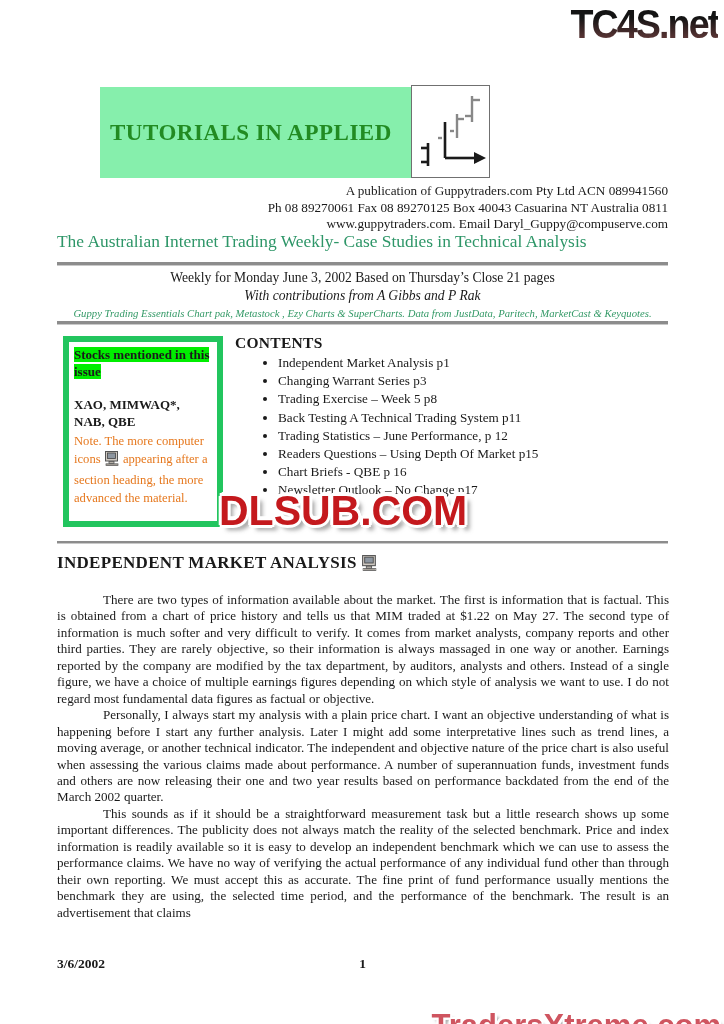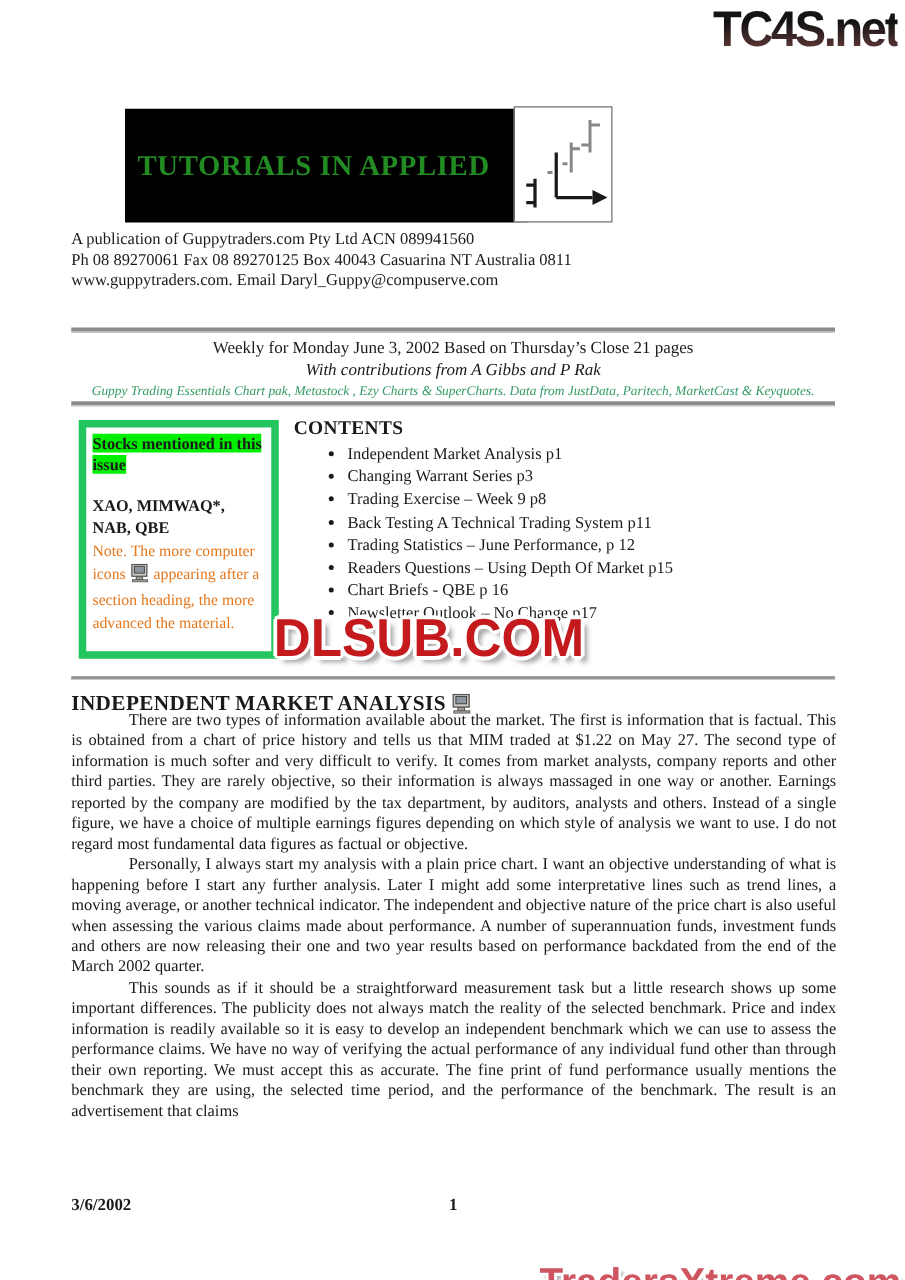--- a/index.html
+++ b/index.html
@@ -21,25 +21,25 @@
     transform:scaleY(1.04);}
   .wm-bot{position:absolute;right:3px;top:978px;
     font-family:"Liberation Sans", sans-serif;font-weight:bold;font-size:31px;letter-spacing:0px;
     color:#cf5560;
     text-shadow:-2px 0 0 #fff,2px 0 0 #fff,0 -2px 0 #fff,0 2px 0 #fff,
                 -2px -2px 0 #fff,2px -2px 0 #fff,-2px 2px 0 #fff,2px 2px 0 #fff,
                 4px 4px 3px rgba(90,90,90,.5);margin-top:30px;}
 
   
   .title-block{position:absolute;left:100px;top:87px;width:312px;height:91px;
-    background:#000000;display:flex;flex-direction:column;justify-content:center;padding-left:10px;}
+    background:#86efac;display:flex;flex-direction:column;justify-content:center;padding-left:10px;}
   .title-line{font-size:23px;font-weight:bold;color:#228b22;letter-spacing:.5px;line-height:37px;white-space:nowrap;}
   .logo-box{position:absolute;left:411px;top:85px;width:79px;height:93px;background:#fff;
     border:1px solid #707070;box-sizing:border-box;}
-  .pub-lines{position:absolute;left:57px;top:183px;width:611px;text-align:left;font-size:13.2px;line-height:16.5px;}
+  .pub-lines{position:absolute;left:57px;top:183px;width:611px;text-align:right;font-size:13.2px;line-height:16.5px;}
   .subtitle{position:absolute;left:57px;top:231px;width:640px;font-size:17.4px;color:#2e9668;white-space:nowrap;}
 
   .rule{position:absolute;left:57px;width:611px;height:3px;background:#8c8c8c;border-bottom:1px solid #c9c9c9;}
   .rule1{top:262px;} .rule2{top:321px;} .rule3{top:541px;height:2px;}
 
   .issue-line{position:absolute;left:57px;top:270px;width:611px;text-align:center;font-size:13.6px;}
   .contrib-line{position:absolute;left:57px;top:288px;width:611px;text-align:center;font-size:13.6px;font-style:italic;}
   .tools-line{position:absolute;left:57px;top:307px;width:611px;text-align:center;font-size:10.7px;
     font-style:italic;color:#339966;white-space:nowrap;}
 
@@ -50,21 +50,21 @@
   .stocks-list{font-weight:bold;margin-top:16px;line-height:17px;}
   .stocks-note{color:#e6781e;margin-top:2px;line-height:18px;font-size:12.6px;}
 
   
   .contents-heading{position:absolute;left:235px;top:334px;font-size:15.5px;font-weight:bold;letter-spacing:.3px;}
   .contents-list{position:absolute;left:259px;top:356px;margin:0;padding:0 0 0 19px;font-size:13.2px;}
   .contents-list li{margin:0 0 4.6px 0;line-height:13.6px;}
 
   
   .article-heading{position:absolute;left:57px;top:553px;font-size:17px;font-weight:bold;letter-spacing:.3px;}
-  .article-body{position:absolute;left:57px;top:568px;width:612px;font-size:13.1px;line-height:16.45px;}
+  .article-body{position:absolute;left:57px;top:592px;width:612px;font-size:13.1px;line-height:16.45px;}
   .article-body p{margin:0;text-align:justify;text-indent:46px;}
 
   
   .footer-date{position:absolute;left:57px;top:956px;font-size:13.5px;font-weight:bold;}
   .footer-page{position:absolute;left:57px;top:956px;width:611px;text-align:center;font-size:13.5px;font-weight:bold;}
 
   .pc-icon{display:inline-block;vertical-align:-3px;}
 </style>
 </head>
 <body>
@@ -99,20 +99,21 @@
       <polygon points="62,66 74,72 62,78" fill="#1a1a1a"></polygon>
     </svg>
   </div>
 
   <div class="pub-lines">
     <div>A publication of Guppytraders.com Pty Ltd ACN 089941560</div>
     <div>Ph 08 89270061  Fax 08 89270125  Box 40043 Casuarina NT Australia  0811</div>
     <div>www.guppytraders.com.   Email  Daryl_Guppy@compuserve.com</div>
   </div>
 
+  <div class="subtitle">The Australian Internet Trading Weekly- Case Studies in Technical Analysis</div>
 
   <div class="rule rule1"></div>
 
   <div class="issue-line">Weekly for Monday June 3, 2002 Based on Thursday’s Close 21 pages</div>
   <div class="contrib-line">With contributions from A Gibbs and P Rak</div>
   <div class="tools-line">Guppy Trading Essentials Chart pak, Metastock , Ezy Charts &amp; SuperCharts. Data from JustData, Paritech, MarketCast &amp; Keyquotes.</div>
 
   <div class="rule rule2"></div>
 
   <div class="stocks-box">
@@ -123,21 +124,21 @@
             <rect x="3.5" y="2" width="8" height="5.5" fill="#8d96a0" stroke="#444" stroke-width="0.8"></rect>
             <rect x="5" y="10.5" width="5" height="2" fill="#b8b2aa" stroke="#555" stroke-width="0.8"></rect>
             <rect x="2" y="12.8" width="12" height="1.8" fill="#a9a39b" stroke="#555" stroke-width="0.7"></rect>
           </svg></span><span> appearing after a section heading, the more advanced the material.</span></div>
   </div>
 
   <div class="contents-heading">CONTENTS</div>
   <ul class="contents-list">
     <li>Independent Market Analysis p1</li>
     <li>Changing Warrant Series p3</li>
-    <li>Trading Exercise – Week 9 p8</li>
+    <li>Trading Exercise – Week 5 p8</li>
     <li>Back Testing A Technical Trading System p11</li>
     <li>Trading Statistics – June Performance, p 12</li>
     <li>Readers Questions – Using Depth Of Market p15</li>
     <li>Chart Briefs - QBE p 16</li>
     <li>Newsletter Outlook – No Change  p17</li>
   </ul>
 
   <div class="wm-mid">DLSUB.COM</div>
 
   <div class="rule rule3"></div>

